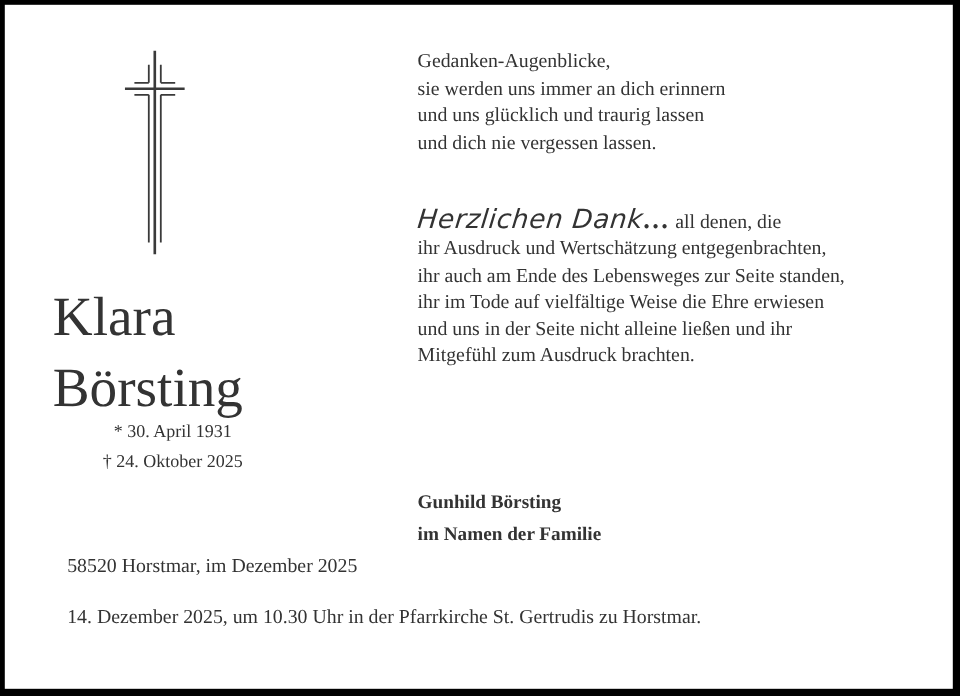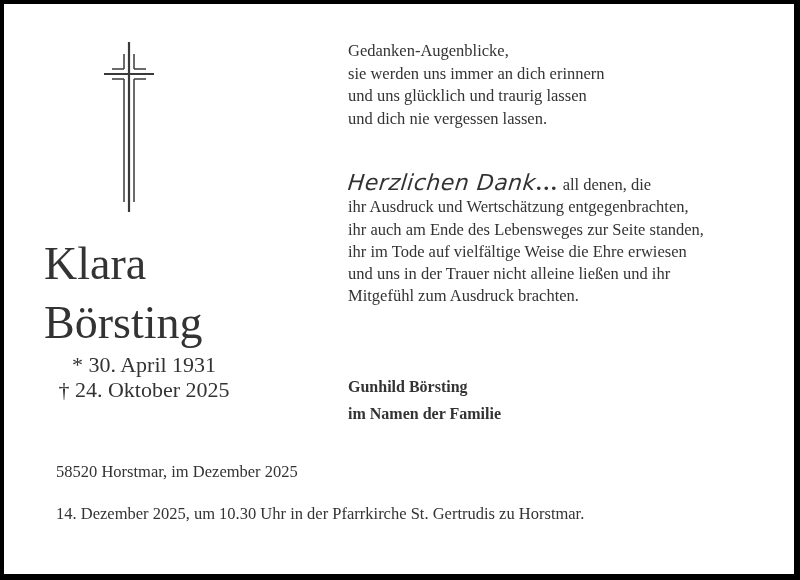--- a/index.html
+++ b/index.html
@@ -9,38 +9,38 @@
     background: #fff; color: #2e2e2e;
     font-family: "Liberation Serif", "DejaVu Serif", serif;
   }
   .cross { position: absolute; left: 100px; top: 38px; width: 50px; height: 170px; }
   .name {
     position: absolute; left: 40px; width: 200px; text-align: left;
     font-size: 46px; line-height: 1; color: #333;
   }
   .name.first { top: 237px; }
   .name.last { top: 296px; }
-  .date { position: absolute; left: 40px; width: 200px; text-align: center; font-size: 22px; color: #333; }
+  .date { position: absolute; left: 40px; width: 200px; text-align: center; font-size: 15px; color: #333; }
   .date.birth { top: 348px; }
   .date.death { top: 373px; }
 
   .poem {
     position: absolute; left: 344px; top: 36px;
     font-size: 16.5px; line-height: 22.5px; color: #333;
   }
   .thanks {
     position: absolute; left: 344px; top: 168px; width: 440px;
     font-size: 16.5px; line-height: 22.3px; color: #333;
   }
   .thanks .script {
     font-family: "DejaVu Sans", sans-serif; font-style: italic; font-size: 22px;
     letter-spacing: 0.5px; font-weight: normal; transform: skewX(-6deg); display: inline-block;
   }
   .thanks .dots { font-size: 22px; font-weight: bold; letter-spacing: 2px; }
-  .sign { position: absolute; left: 344px; font-weight: bold; font-size: 16px; color: #333; }
+  .sign { position: absolute; left: 344px; font-weight: bold; font-size: 16px; color: #333; margin-top: 32px; }
   .sign.l1 { top: 374px; }
   .sign.l2 { top: 401px; text-align: right; }
 
   .place { position: absolute; left: 52px; top: 458px; font-size: 16.5px; color: #333; }
   .invite {
     position: absolute; left: 52px; top: 498px; width: 700px;
     font-size: 16.5px; line-height: 23px; color: #333;
   }
 </style>
 </head>
@@ -75,21 +75,21 @@
     <div>und dich nie vergessen lassen.</div>
   </div>
 
   <div class="thanks">
     <div>
       <span class="script">Herzlichen Dank</span><span class="dots">...</span><span> all denen, die</span>
     </div>
     <div>ihr Ausdruck und Wertschätzung entgegenbrachten,</div>
     <div>ihr auch am Ende des Lebensweges zur Seite standen,</div>
     <div>ihr im Tode auf vielfältige Weise die Ehre erwiesen</div>
-    <div>und uns in der Trauer nicht alleine ließen und ihr</div>
+    <div>und uns in der Seite nicht alleine ließen und ihr</div>
     <div>Mitgefühl zum Ausdruck brachten.</div>
   </div>
 
   <div class="sign l1">Gunhild Börsting</div>
   <div class="sign l2">im Namen der Familie</div>
 
   <div class="place">58520 Horstmar, im Dezember 2025</div>
 
   <div class="invite">
     <div>14. Dezember 2025, um 10.30 Uhr in der Pfarrkirche St. Gertrudis zu Horstmar.</div>

